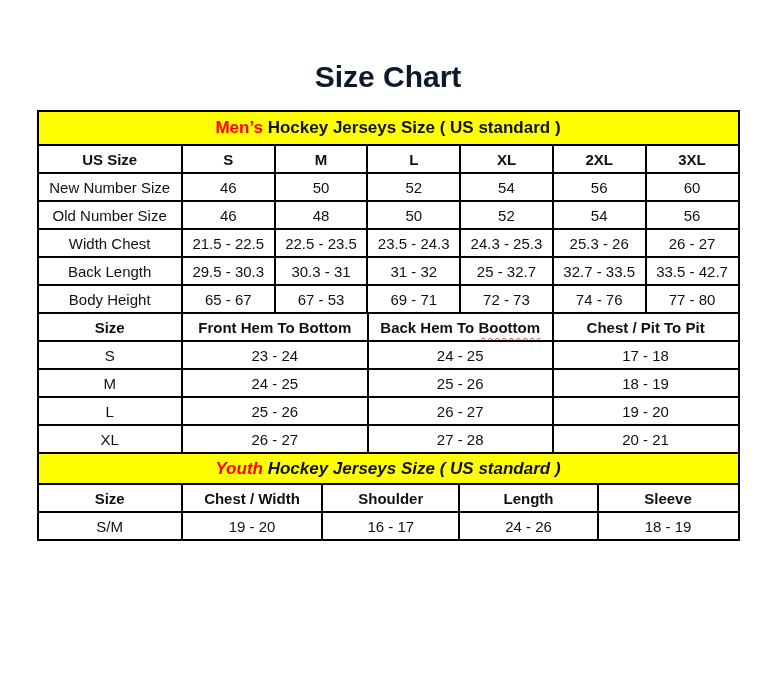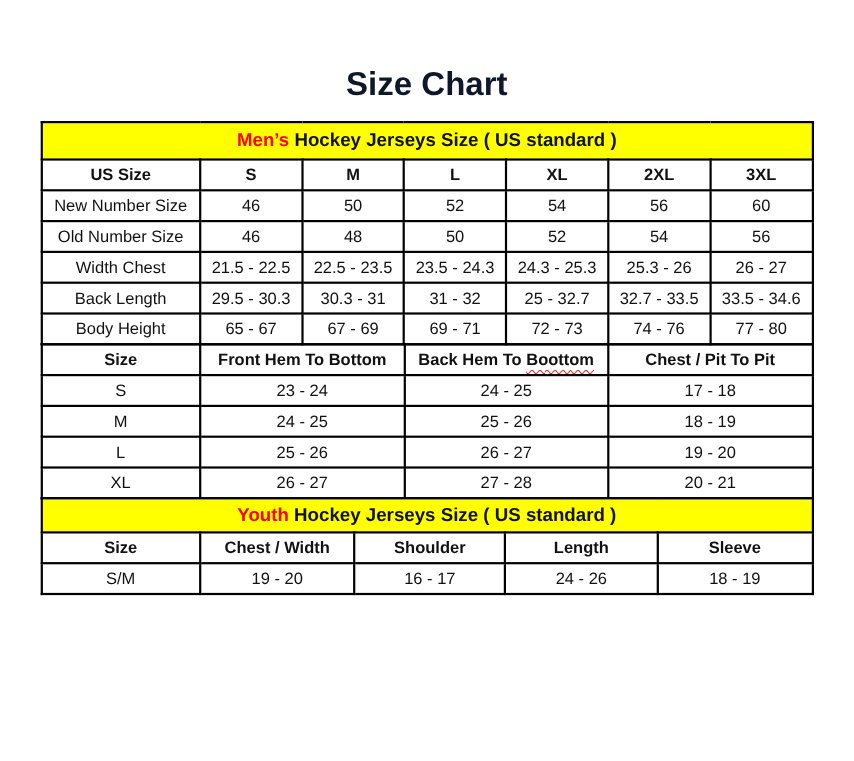--- a/index.html
+++ b/index.html
@@ -43,21 +43,21 @@
     white-space: nowrap;
   }
   .size-table th { font-weight: 700; }
   tr.band td {
     background: #ffff00;
     font-weight: 700;
     font-size: 17px;
     height: 34px;
     padding: 1px;
   }
-  tr.band-small td { height: 31px; font-size: 17px; }
+  tr.band-small td { height: 31px; font-size: 17px; font-style: italic; }
   .hl { color: #ff0000; }
   .bold-label { font-weight: 700; }
   .squiggle {
     text-decoration-line: underline;
     text-decoration-style: wavy;
     text-decoration-color: #d83a2e;
     text-decoration-thickness: 1px;
     text-underline-offset: 4px;
   }
 </style>
@@ -120,26 +120,26 @@
           <td>25.3 - 26</td>
           <td>26 - 27</td>
         </tr>
         <tr>
           <td>Back Length</td>
           <td>29.5 - 30.3</td>
           <td>30.3 - 31</td>
           <td>31 - 32</td>
           <td>25 - 32.7</td>
           <td>32.7 - 33.5</td>
-          <td>33.5 - 34.6</td>
+          <td>33.5 - 42.7</td>
         </tr>
         <tr>
           <td>Body Height</td>
           <td>65 - 67</td>
-          <td>67 - 69</td>
+          <td>67 - 53</td>
           <td>69 - 71</td>
           <td>72 - 73</td>
           <td>74 - 76</td>
           <td>77 - 80</td>
         </tr>
       </tbody>
     </table>
 
     <table class="size-table">
       <colgroup>

